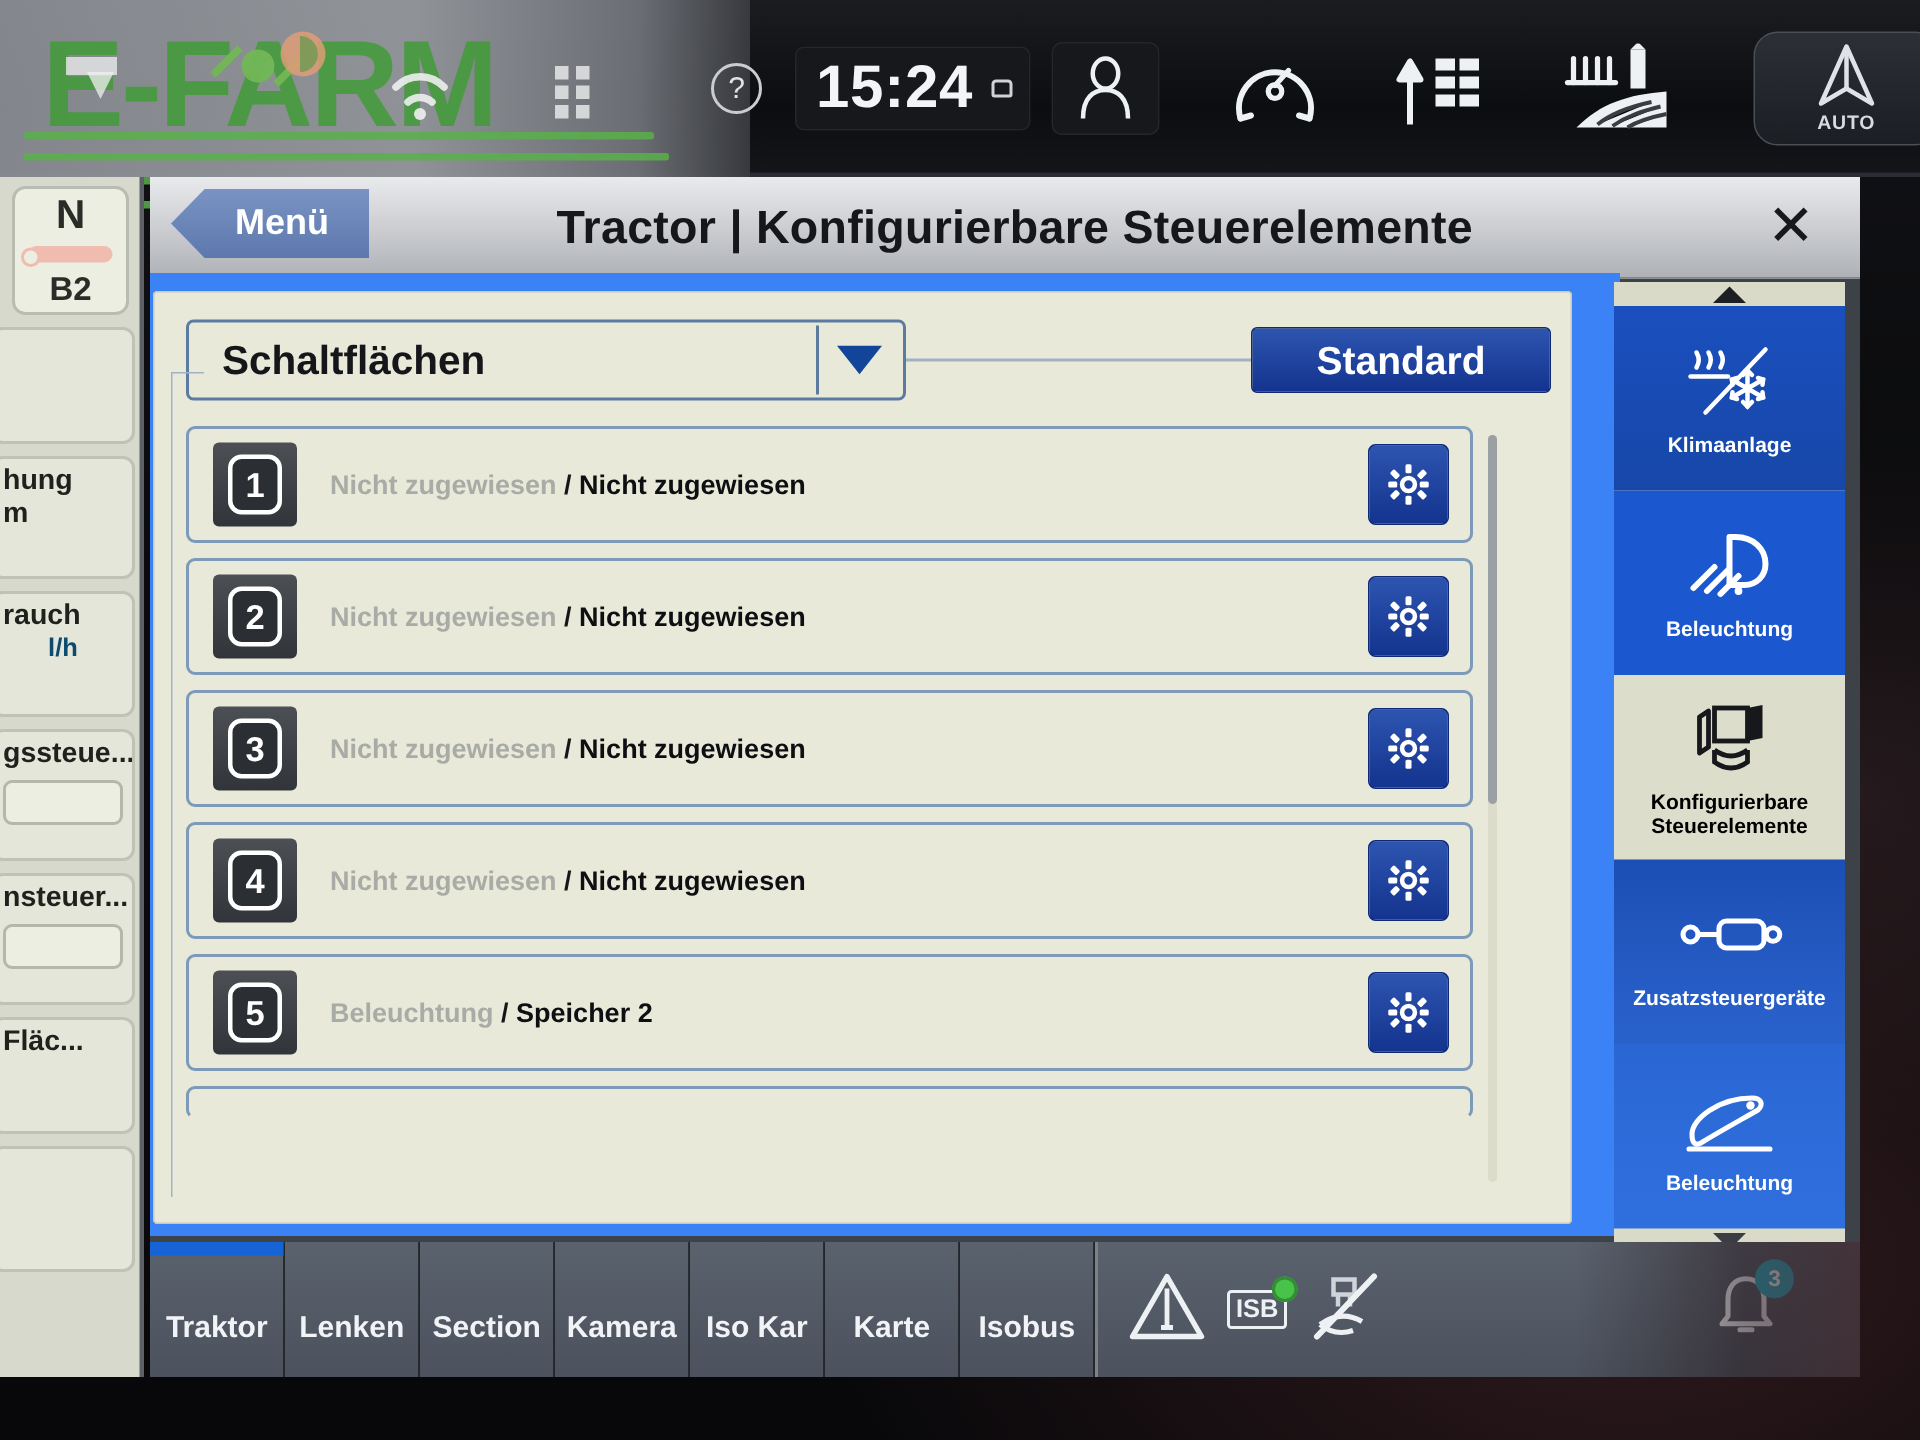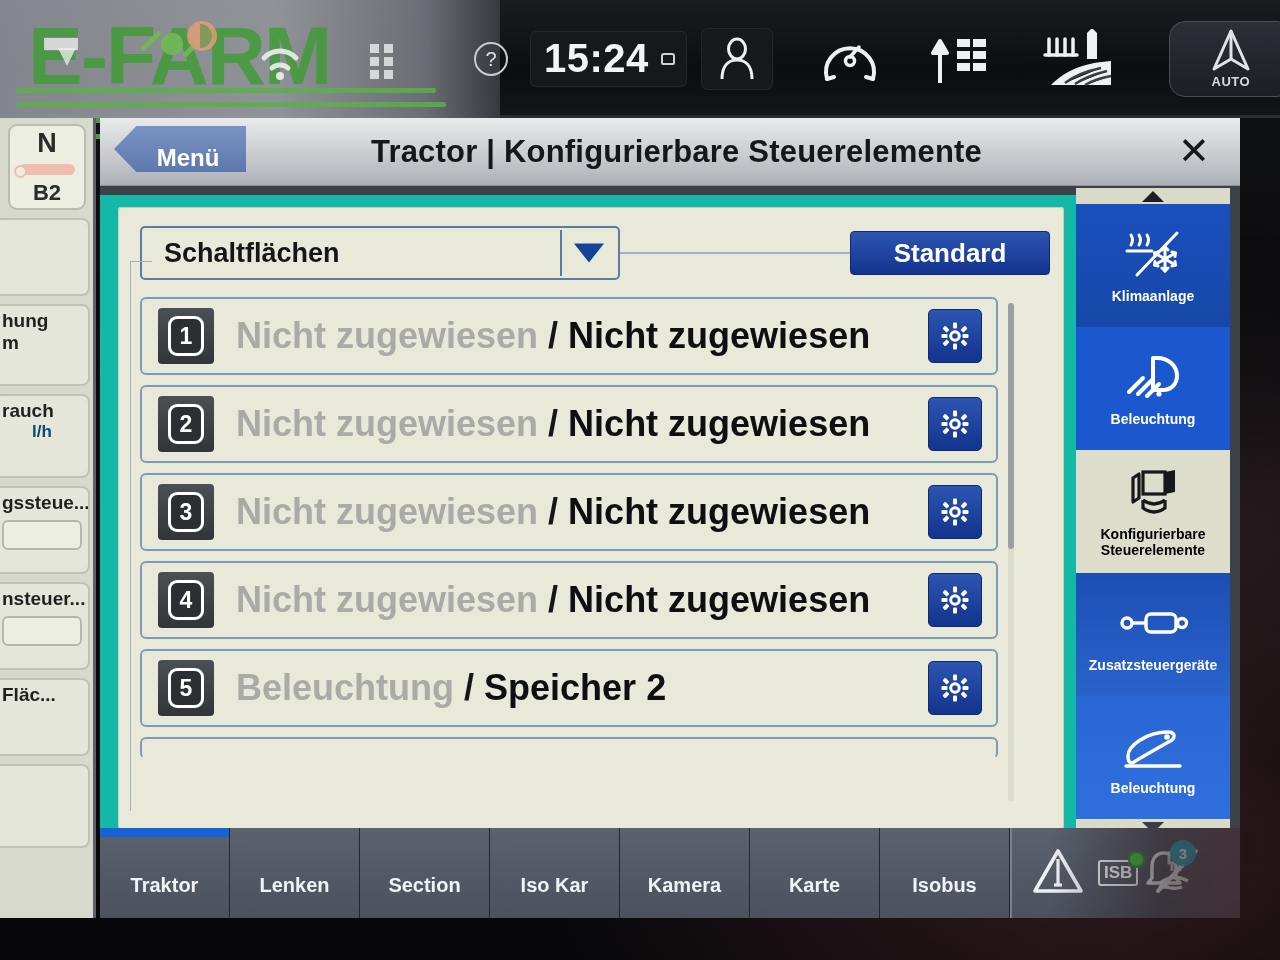--- a/index.html
+++ b/index.html
@@ -107,42 +107,42 @@
     background: #3d4148;
   }
   .titlebar {
     position:absolute; left:0; top:0; width:1140px; height: 68px;
     background: linear-gradient(180deg,#e9eaec 0%, #c9cbcf 55%, #aeb1b6 100%);
     border-bottom: 1px solid #8d9095;
     display:flex; align-items:center;
   }
   .menu-btn {
     position:absolute; left: 14px; top: 8px; width: 132px; height: 46px;
-    display:flex; align-items:flex-end; justify-content:center;
+    display:flex; align-items:center; justify-content:center;
   }
   .menu-shape {
     position:absolute; inset:0;
     background: linear-gradient(180deg,#7a93c4, #5d78ad);
     clip-path: polygon(0% 50%, 17% 0%, 100% 0%, 100% 100%, 17% 100%);
   }
   .menu-txt { position:relative; font-size:24px; font-weight:700; color:#fff; padding-left:16px; }
   .title-txt {
     position:absolute; left: 13px; right:0; text-align:center;
     font-size: 31px; font-weight: 700; color:#15171a; letter-spacing: .2px;
   }
   .close-x {
     position:absolute; right: 26px; top: 13px; width: 40px; height: 40px;
     display:flex; align-items:center; justify-content:center;
     font-size: 38px; font-weight: 400; color:#16181b; line-height:1;
   }
 
   
   .content {
-    position:absolute; left:0; top:77px; width: 980px; height: 642px;
-    background: #14b8a6; padding: 12px 0 0 18px;
+    position:absolute; left:0; top:64px; width: 980px; height: 642px;
+    background: #3b82f6; padding: 12px 0 0 2px;
   }
   .panel {
     width: 946px; height: 622px;
     background: #e9e9d9;
     border-radius: 3px;
     padding: 18px 14px 0 22px;
     position:relative;
     box-shadow: inset 0 0 0 1px #c9c9b8;
   }
   .panel::before{ 
@@ -184,21 +184,21 @@
   .badge {
     width: 56px; height: 56px; margin-left: 16px; flex:none;
     background: linear-gradient(180deg,#4c5055,#31353a);
     border-radius: 4px; display:flex; align-items:center; justify-content:center;
   }
   .badge-inner {
     width: 36px; height: 40px; border: 3px solid #fff; border-radius: 9px;
     display:flex; align-items:center; justify-content:center;
     font-size: 23px; font-weight: 700; color:#fff; background:#2b2f34;
   }
-  .row-text { margin-left: 22px; font-size: 36px; white-space:nowrap; }
+  .row-text { margin-left: 22px; font-size: 18px; white-space:nowrap; }
   .rt-dim { color:#a9aba6; font-weight: 700; }
   .rt-sep { color:#14161a; font-weight: 700; }
   .rt-main { color:#0d0f12; font-weight: 700; }
   .gear-btn {
     position:absolute; right: 14px; top: 50%; transform: translateY(-50%);
     width: 54px; height: 54px; border-radius: 5px;
     background: linear-gradient(180deg,#2d55b0,#13338e);
     border:1px solid #0f2a74;
     display:flex; align-items:center; justify-content:center;
   }
@@ -231,21 +231,21 @@
   .sb-lbl { font-size: 14px; font-weight: 700; color:#fff; text-align:center; line-height: 1.12; }
   .sb-item.light .sb-lbl { color:#000000; }
   .sb-ico { height: 56px; display:flex; align-items:center; justify-content:center; }
 
   
   .tabbar {
     position:absolute; left:0; bottom: 0; width: 1140px; height: 90px;
     background:#0b0c0e; display:flex; align-items:stretch;
   }
   .tab {
-    width: 130px; background: linear-gradient(180deg,#5a626e,#4b525d);
+    width: 90px; background: linear-gradient(180deg,#5a626e,#4b525d);
     border-right: 1px solid #23262b;
     display:flex; align-items:center; justify-content:center; position:relative;
     padding-top: 24px;
   }
   .tab.active::before {
     content:""; position:absolute; left:0; right:0; top:0; height: 9px; background:#1663d6;
   }
   .tab-lbl { font-size: 20px; font-weight: 700; color:#f1f3f6; }
   .status-zone {
     flex: 1; background: linear-gradient(180deg,#5a626e,#4b525d);
@@ -665,24 +665,24 @@
       <div class="tab active">
         <span class="tab-lbl">Traktor</span>
       </div>
       <div class="tab">
         <span class="tab-lbl">Lenken</span>
       </div>
       <div class="tab">
         <span class="tab-lbl">Section</span>
       </div>
       <div class="tab">
+        <span class="tab-lbl">Kamera</span>
+      </div>
+      <div class="tab">
         <span class="tab-lbl">Iso Kar</span>
-      </div>
-      <div class="tab">
-        <span class="tab-lbl">Kamera</span>
       </div>
       <div class="tab">
         <span class="tab-lbl">Karte</span>
       </div>
       <div class="tab">
         <span class="tab-lbl">Isobus</span>
       </div>
 
       <div class="status-zone">
         <span>

